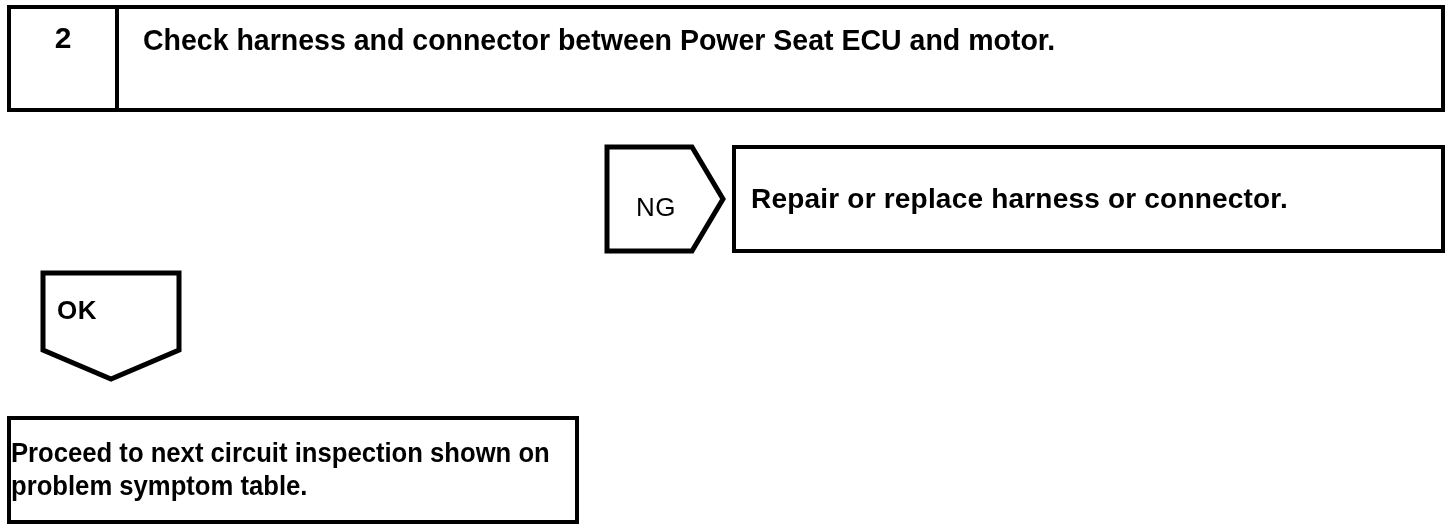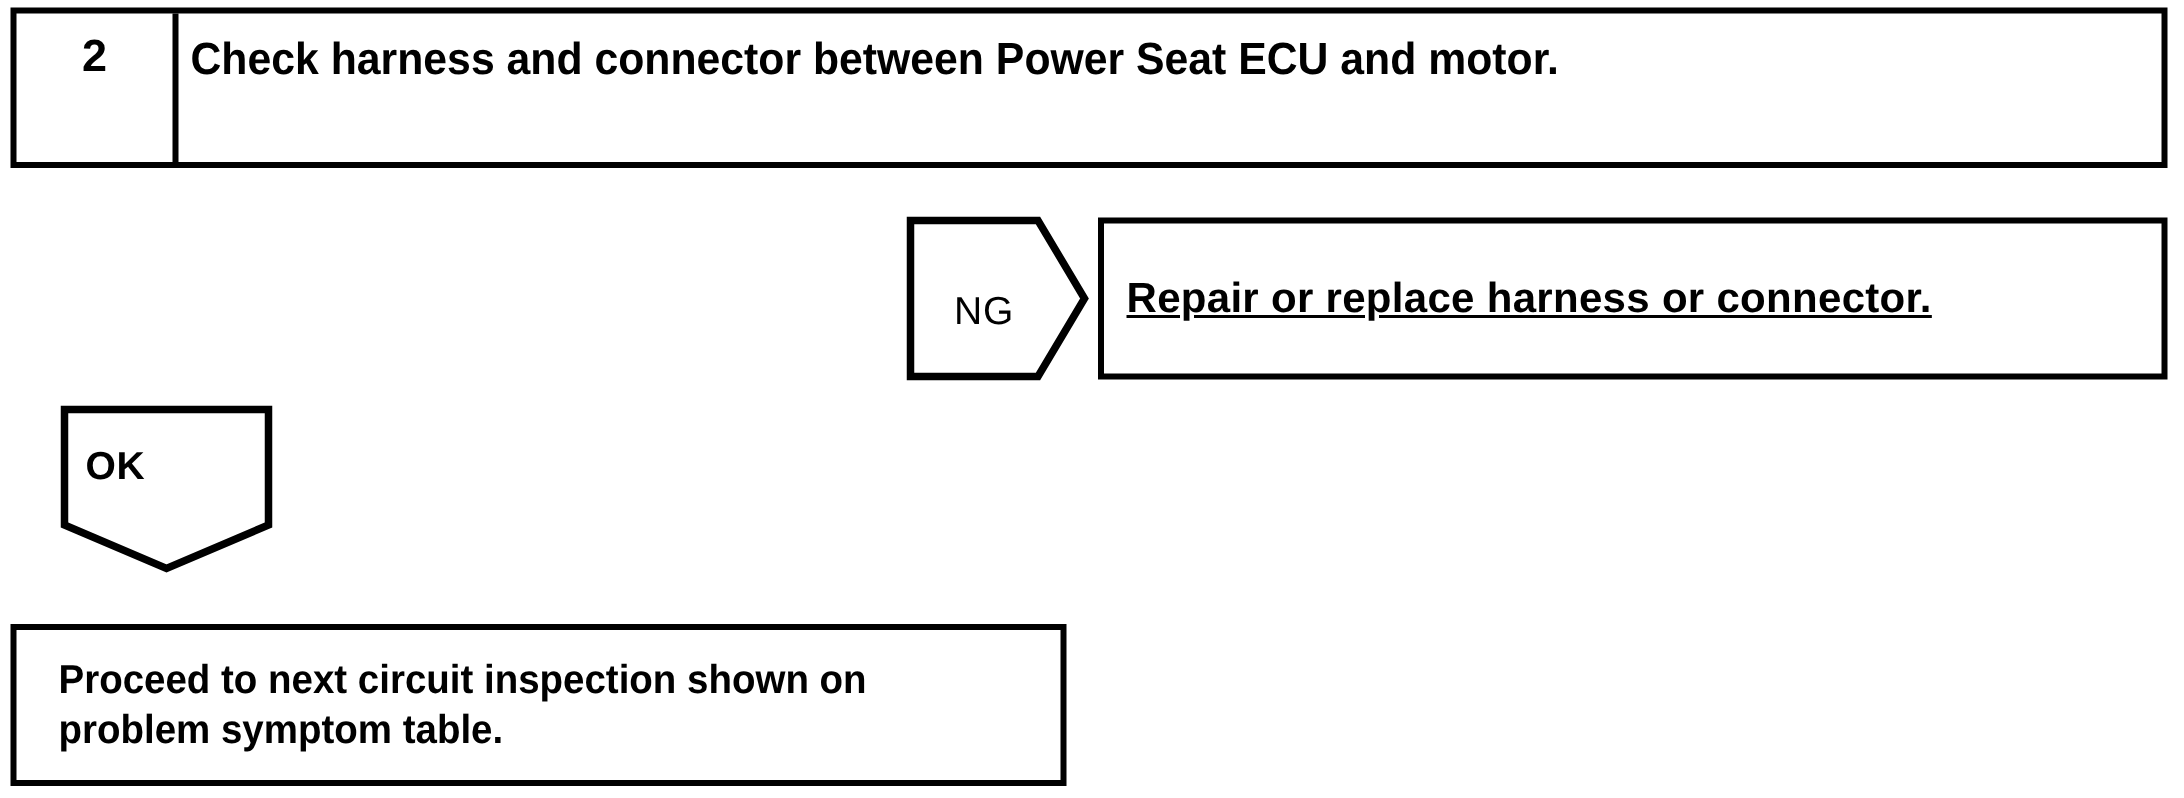--- a/index.html
+++ b/index.html
@@ -44,21 +44,21 @@
   }
   .step-num {
     font-weight: bold;
     font-size: 30px;
     line-height: 1;
     letter-spacing: 0px;
   }
   .step-text-cell {
     flex: 1 1 auto;
     box-sizing: border-box;
-    padding: 14px 0 0 8px;
+    padding: 14px 0 0 24px;
     display: flex;
     align-items: flex-start;
   }
   .step-text {
     font-weight: bold;
     font-size: 30px;
     line-height: 1.1;
     white-space: nowrap;
     transform: scaleX(0.95);
     transform-origin: left center;
@@ -96,21 +96,20 @@
     position: absolute;
     left: 732px;
     top: 145px;
     width: 713px;
     height: 108px;
     border: 4px solid #000;
     box-sizing: border-box;
     display: flex;
     align-items: center;
     padding-left: 15px;
-    text-decoration: underline;
   }
   .repair-text {
     font-weight: bold;
     font-size: 28px;
     line-height: 1.1;
     white-space: nowrap;
     letter-spacing: 0.2px;
   }
 
   
@@ -139,28 +138,27 @@
     font-weight: bold;
     font-size: 26px;
     letter-spacing: 0.5px;
   }
 
   
   .proceed-box {
     position: absolute;
     left: 7px;
     top: 416px;
-    width: 704px;
+    width: 572px;
     height: 108px;
     border: 4px solid #000;
     box-sizing: border-box;
     display: flex;
     flex-direction: column;
     justify-content: center;
-    padding-left: 28px;
   }
   .proceed-line {
     font-weight: bold;
     font-size: 27px;
     line-height: 1.22;
     white-space: nowrap;
     transform: scaleX(0.95);
     transform-origin: left center;
   }
 </style>

